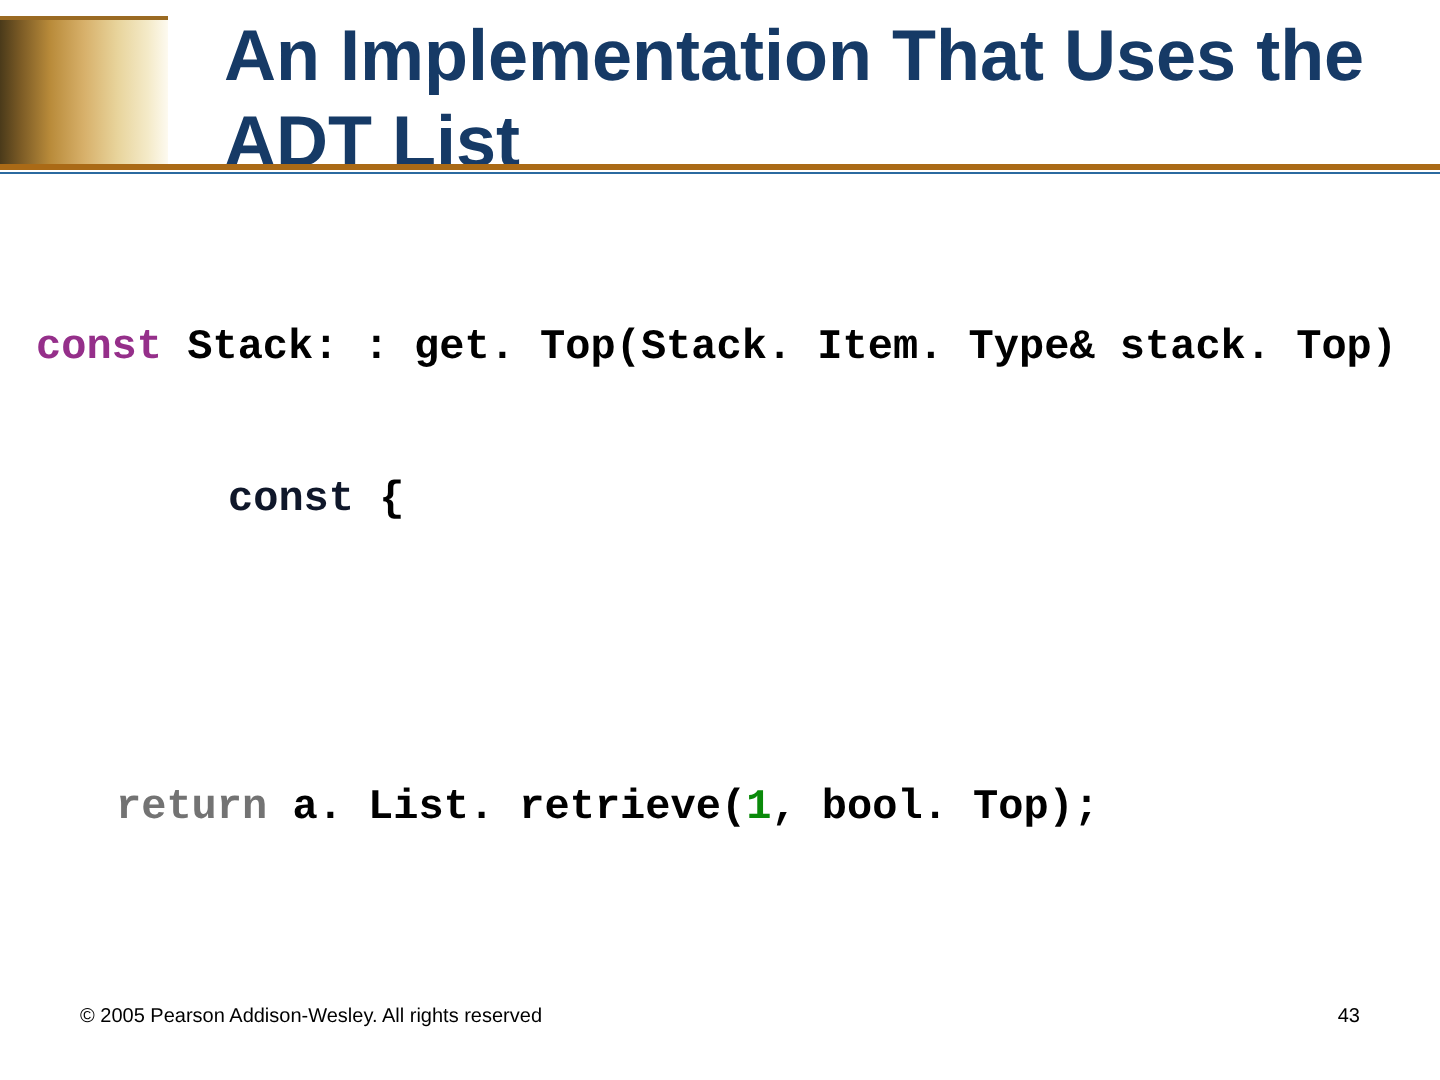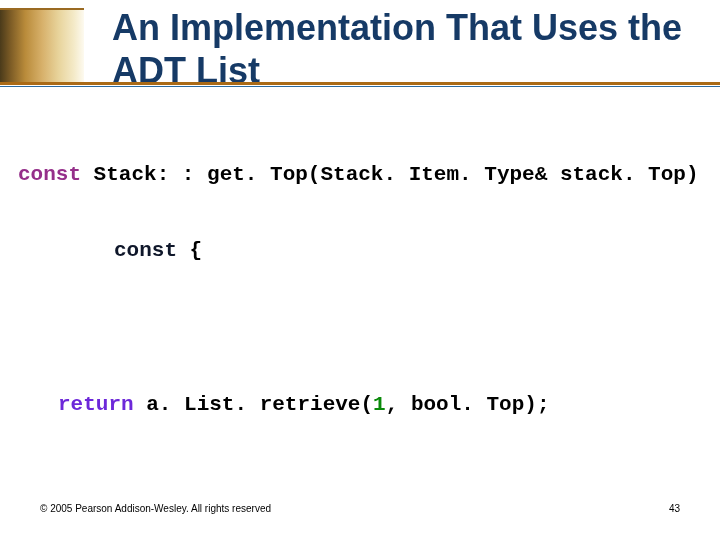--- a/index.html
+++ b/index.html
@@ -15,21 +15,21 @@
     position: absolute; left: 112px; top: 6px; right: 24px;
     color: #163a66; font-size: 36px; line-height: 1.2; font-weight: 700;
     font-family: Arial, Helvetica, sans-serif;
   }
   .rule-top { position: absolute; left: 0; top: 82px; width: 100%; height: 3px; background: #aa6a16; }
   .rule-bot { position: absolute; left: 0; top: 86px; width: 100%; height: 1px; background: #2b6aa0; }
   .body { position: absolute; left: 18px; right: 18px; top: 112px; }
   .code { font-family: "Courier New", Courier, monospace; font-size: 21px; line-height: 1.2; color: #000; font-weight: 700; white-space: pre-wrap; }
   .kw-bool   { color: #952f8a; }
   .kw-const  { color: #0f172a; }
-  .kw-return { color: #6d28d9; }
+  .kw-return { color: #737373; }
   .lit       { color: #0a8a0a; }
   .line { display: block; }
   .indent1 { padding-left: 96px; }
   .indent2 { padding-left: 40px; }
   .gap { height: 28px; }
   .footer {
     position: absolute; left: 40px; right: 40px; bottom: 26px;
     display: flex; justify-content: space-between; align-items: flex-start;
     font-size: 10px; color: #000; margin-top: 32px;
   }

